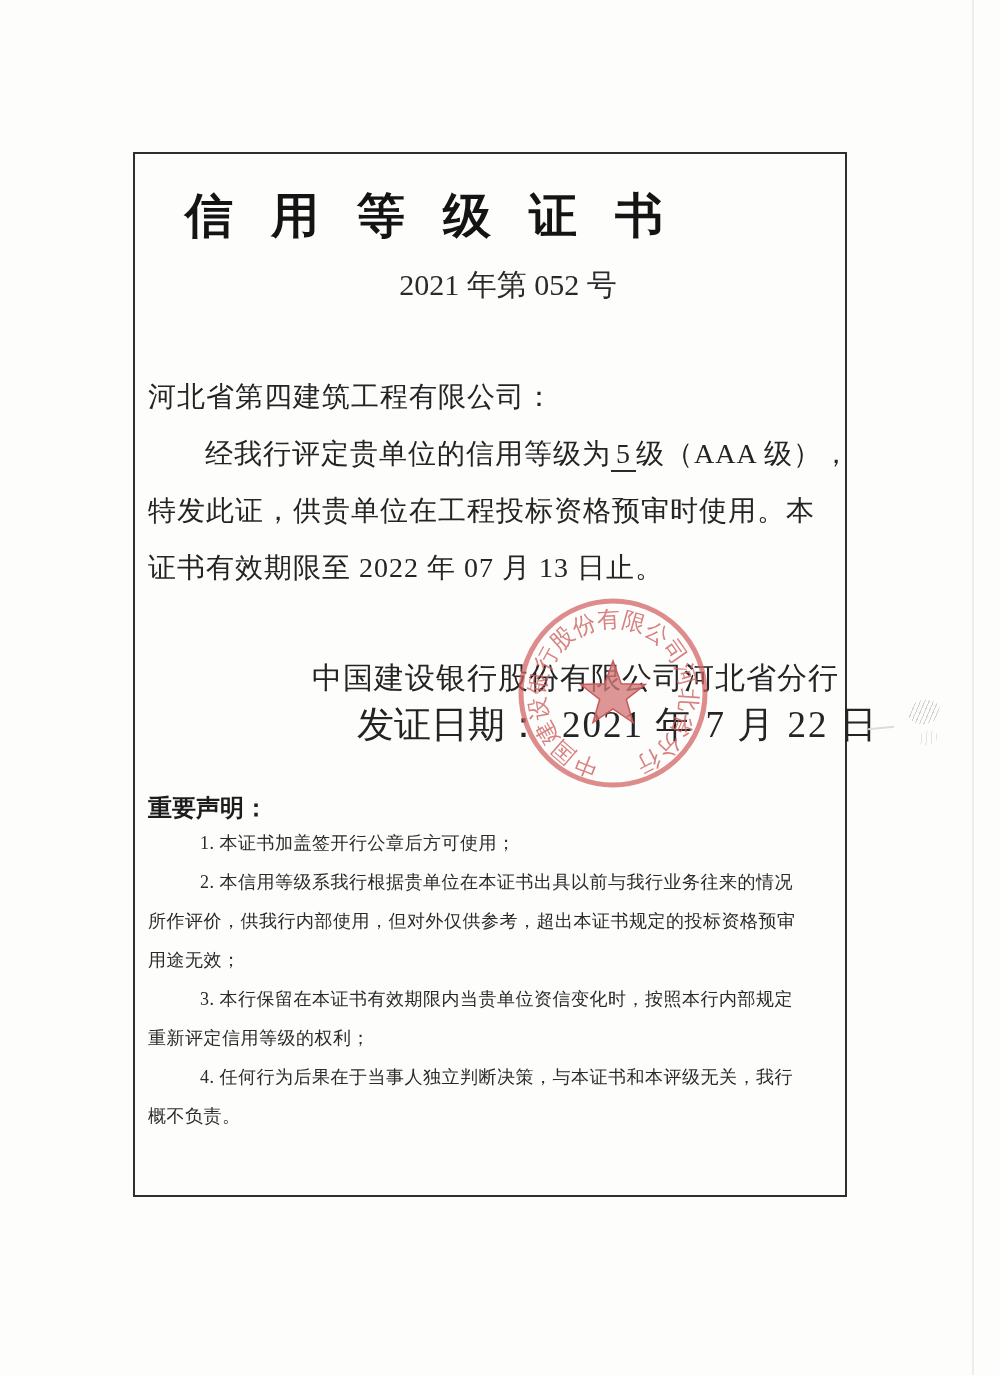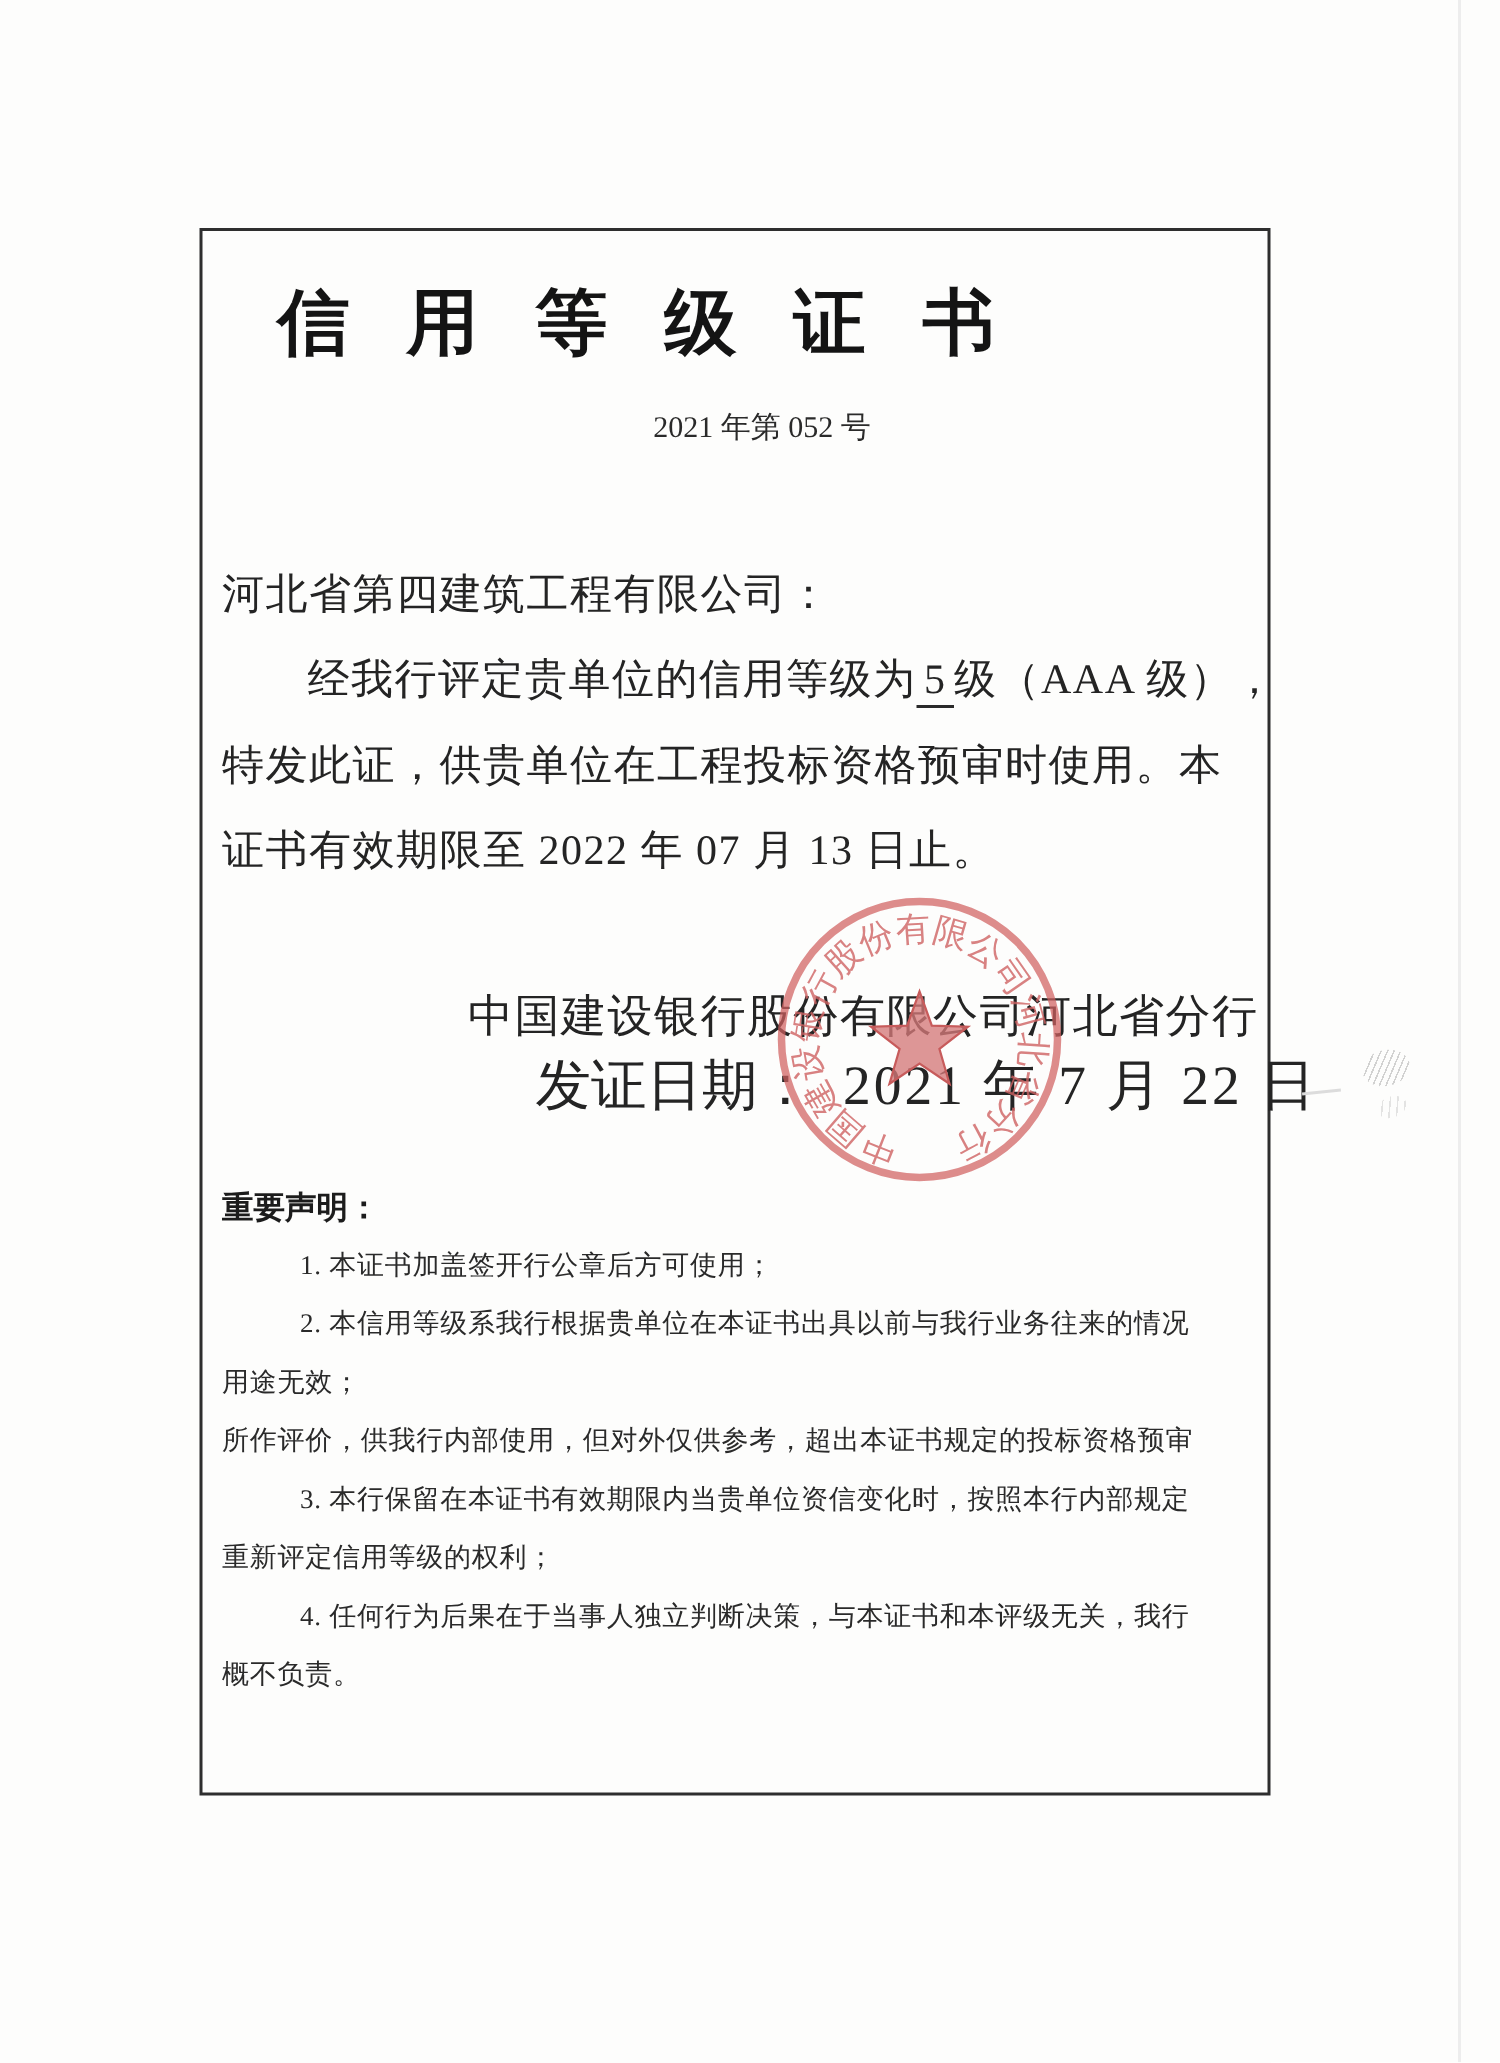--- a/index.html
+++ b/index.html
@@ -25,21 +25,21 @@
   }
   .cert-title {
     position: absolute; left: 133px; top: 186px; width: 582px;
     text-align: center; font-family: "Liberation Sans", "DejaVu Sans", sans-serif;
     font-weight: 900; font-size: 48px; line-height: 60px;
     letter-spacing: 38px; padding-left: 38px; box-sizing: border-box;
     color: #141414;
   }
   .cert-no {
     position: absolute; left: 133px; top: 268px; width: 750px;
-    text-align: center; font-size: 20px; line-height: 34px; color: #2a2a2a;
+    text-align: center; font-size: 30px; line-height: 34px; color: #2a2a2a;
   }
   .body-block {
     position: absolute; left: 148px; top: 368px; width: 700px;
   }
   .body-line {
     font-size: 28px; line-height: 57px; white-space: nowrap;
     color: #242424; letter-spacing: 1px;
   }
   .ind2 { text-indent: 57px; }
   .grade-underline {
@@ -52,22 +52,22 @@
     color: #242424; letter-spacing: 1px;
   }
   .date-line {
     position: absolute; left: 357px; top: 708px;
     font-size: 37px; line-height: 34px; white-space: nowrap;
     color: #242424;
   }
   .date-line .date-value { margin-left: 20px; letter-spacing: 2px; }
   .decl-heading {
     position: absolute; left: 148px; top: 795px;
-    font-family: Liberation Mono, monospace;
-    font-weight: 700; font-size: 21px; line-height: 26px; color: #1c1c1c;
+    font-family: Liberation Serif, serif;
+    font-weight: 700; font-size: 24px; line-height: 26px; color: #1c1c1c;
   }
   .decl-block {
     position: absolute; left: 148px; top: 824px; width: 692px;
   }
   .decl-line {
     font-size: 18px; line-height: 39px; white-space: nowrap;
     color: #2a2a2a; letter-spacing: 0.5px;
   }
   .ind { text-indent: 52px; }
   
@@ -128,22 +128,22 @@
     <text font-size="23" fill="#cf6363" opacity="0.8" font-family="Liberation Serif, DejaVu Serif, serif">
       <textPath href="#sealArc" startOffset="14">中国建设银行股份有限公司河北省分行</textPath>
     </text>
   </svg>
 
   <div class="decl-heading">重要声明：</div>
 
   <div class="decl-block">
     <div class="decl-line ind">1. 本证书加盖签开行公章后方可使用；</div>
     <div class="decl-line ind">2. 本信用等级系我行根据贵单位在本证书出具以前与我行业务往来的情况</div>
+    <div class="decl-line">所作评价，供我行内部使用，但对外仅供参考，超出本证书规定的投标资格预审</div>
     <div class="decl-line">用途无效；</div>
-    <div class="decl-line">所作评价，供我行内部使用，但对外仅供参考，超出本证书规定的投标资格预审</div>
     <div class="decl-line ind">3. 本行保留在本证书有效期限内当贵单位资信变化时，按照本行内部规定</div>
     <div class="decl-line">重新评定信用等级的权利；</div>
     <div class="decl-line ind">4. 任何行为后果在于当事人独立判断决策，与本证书和本评级无关，我行</div>
     <div class="decl-line">概不负责。</div>
   </div>
 
   <div class="smudge-a"></div>
   <div class="smudge-b"></div>
   <div class="smudge-c"></div>
 

